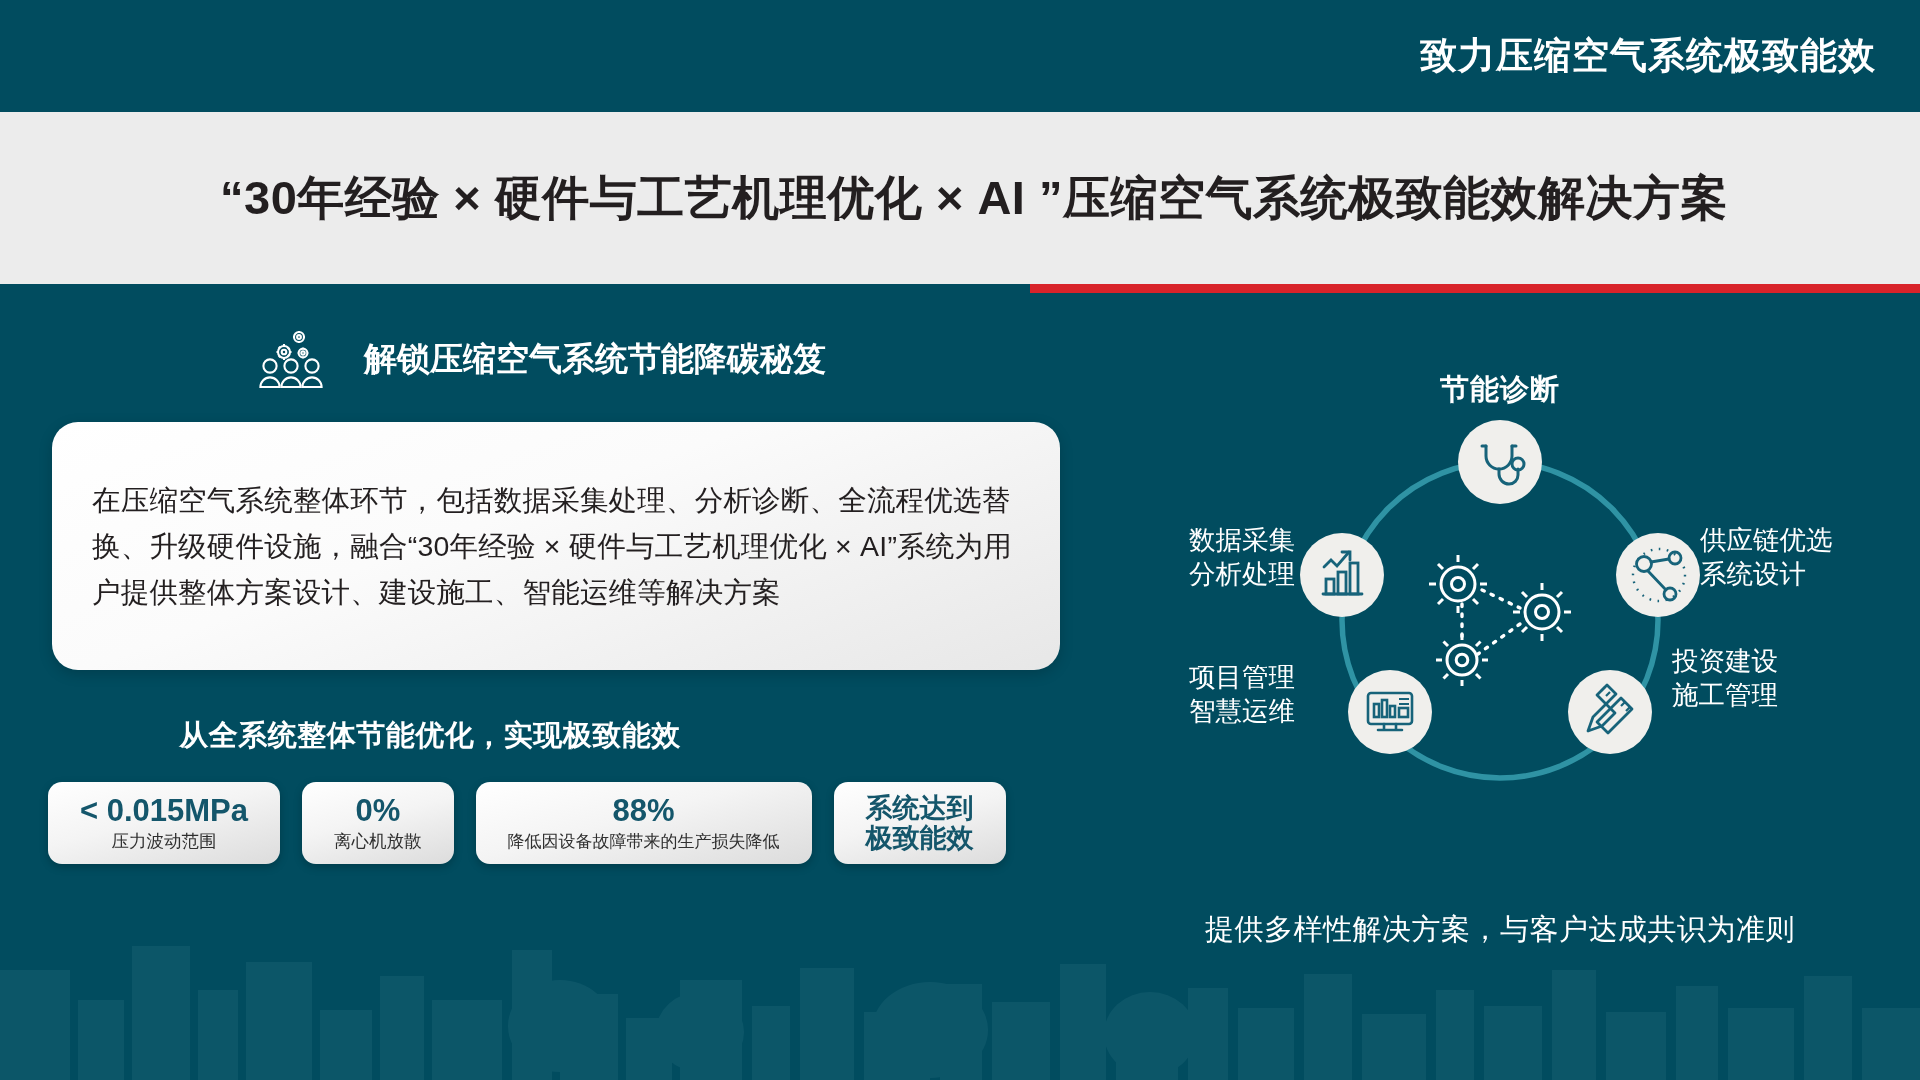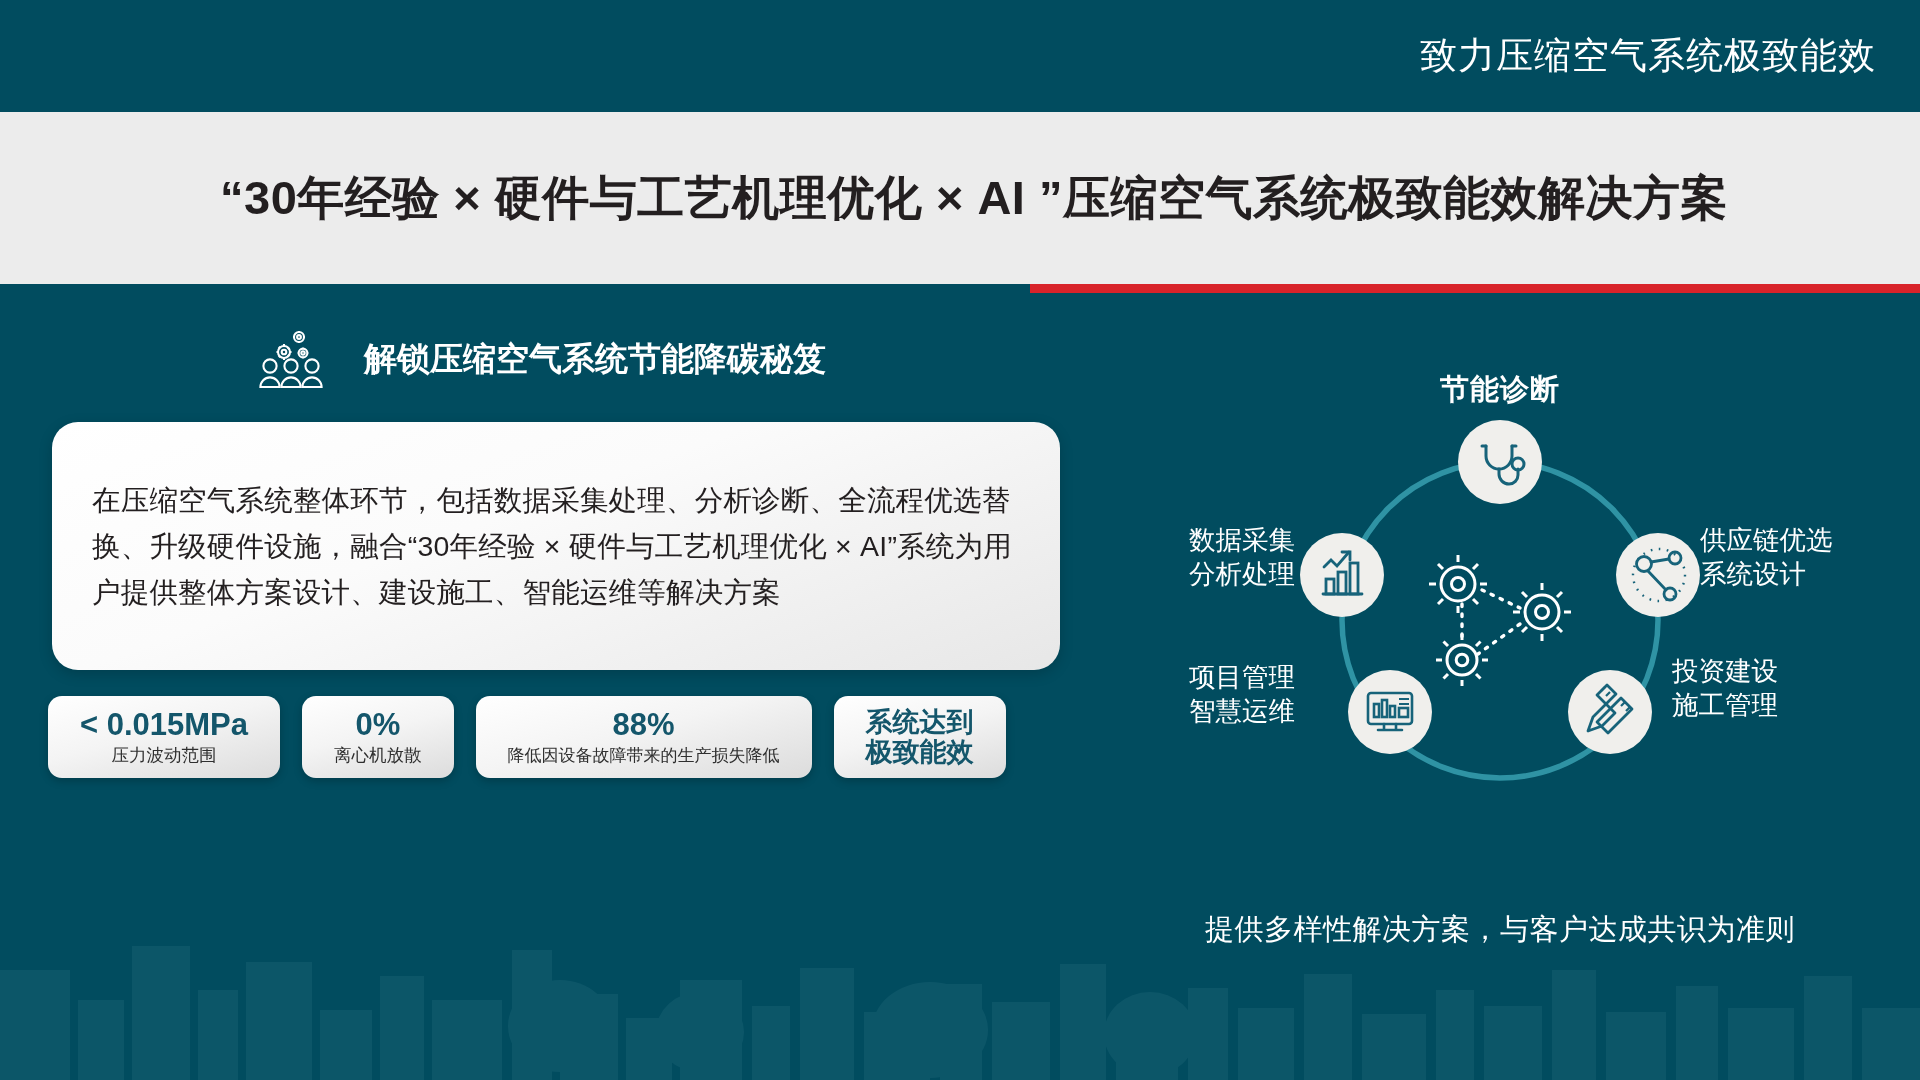--- a/index.html
+++ b/index.html
@@ -15,21 +15,21 @@
              opacity: .16; pointer-events: none; }
 
   
   .header-bar {
     position: absolute; top: 0; left: 0; width: 1920px; height: 112px;
     background: #014c5f;
     display: flex; align-items: center; justify-content: flex-end;
     padding-right: 44px;
   }
   .header-title {
-    color: #ffffff; font-size: 37px; font-weight: normal; letter-spacing: 1px;
+    color: #ffffff; font-size: 37px; font-weight: bold; letter-spacing: 1px;
     white-space: nowrap;
     margin-left: 39px;
   }
 
   
   .title-band {
     position: absolute; top: 112px; left: 0; width: 1920px; height: 172px;
     background: #ececec;
     display: flex; align-items: center; justify-content: center; padding-left: 28px;
   }
@@ -173,20 +173,21 @@
         <path d="M45 17.8v1.4M45 26.8v1.4M39.8 23h1.4M48.8 23h1.4"></path>
       </g>
     </svg>
     <div class="sub-head-text">解锁压缩空气系统节能降碳秘笈</div>
   </div>
 
   <div class="info-card">
     <p>在压缩空气系统整体环节，包括数据采集处理、分析诊断、全流程优选替换、升级硬件设施，融合“30年经验 × 硬件与工艺机理优化 × AI”系统为用户提供整体方案设计、建设施工、智能运维等解决方案</p>
   </div>
 
+  <div class="section-head">从全系统整体节能优化，实现极致能效</div>
 
   <div class="stats-row">
     <div class="stat-box">
       <div class="stat-value">&lt; 0.015MPa</div>
       <div class="stat-label">压力波动范围</div>
     </div>
     <div class="stat-box">
       <div class="stat-value">0%</div>
       <div class="stat-label">离心机放散</div>
     </div>
@@ -298,19 +299,19 @@
   <div class="node-label left" style="top:330px; left:0; width:215px;">
     <div>项目管理</div>
     <div>智慧运维</div>
   </div>
 
   <div class="node-label right" style="top:193px; left:620px;">
     <div>供应链优选</div>
     <div>系统设计</div>
   </div>
 
-  <div class="node-label right" style="top:324px; left:592px;">
+  <div class="node-label right" style="top:314px; left:592px;">
     <div>投资建设</div>
     <div>施工管理</div>
   </div>
 
   <div class="tagline">提供多样性解决方案，与客户达成共识为准则</div>
 </div>
 
 </body></html>

